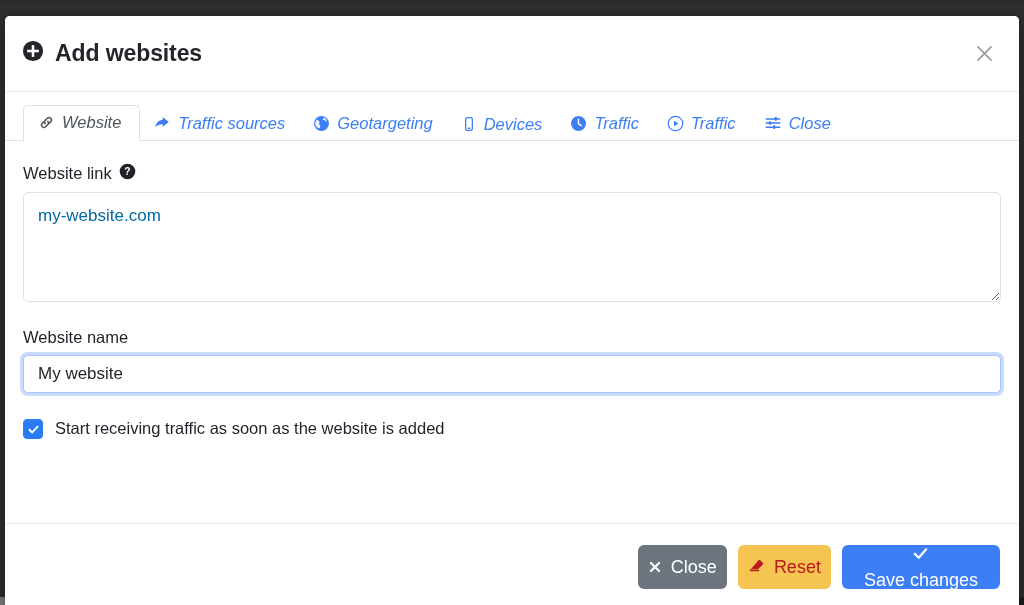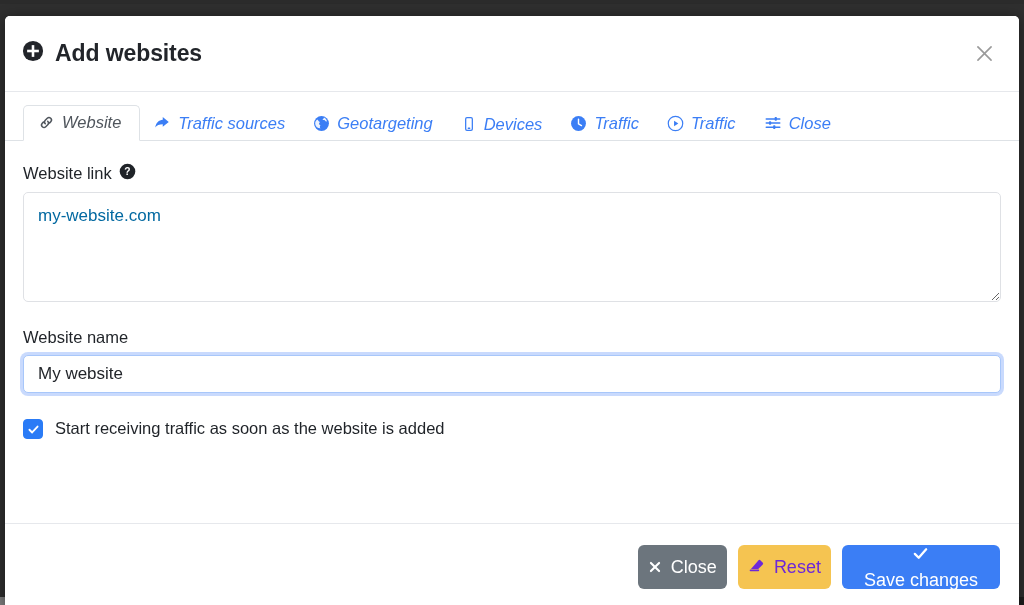--- a/index.html
+++ b/index.html
@@ -210,21 +210,21 @@
     border-radius: 6px;
     font-size: 18px;
     font-family: "Liberation Sans", sans-serif;
     cursor: pointer;
     line-height: 1;
     white-space: nowrap;
   }
   #close-button { background: #6c757d; color: #fff; }
   #reset-button { background: #f5c council; }
   #reset-button { background: #f6c košík; }
-  #reset-button { background: #f5c451; color: #6d28d9; }
+  #reset-button { background: #f5c451; color: #b91c1c; }
   #save-button  { background: #3b7ef5; color: #fff; padding: 0 22px; flex-direction: column; }
   .btn .bicon { display: flex; align-items: center; }
 </style>
 </head>
 <body>
 
 <div id="backdrop">
   <div id="backdrop-topstrip"></div>
   <div id="backdrop-bottomstrip"></div>
   <div id="backdrop-bottomdark"></div>

